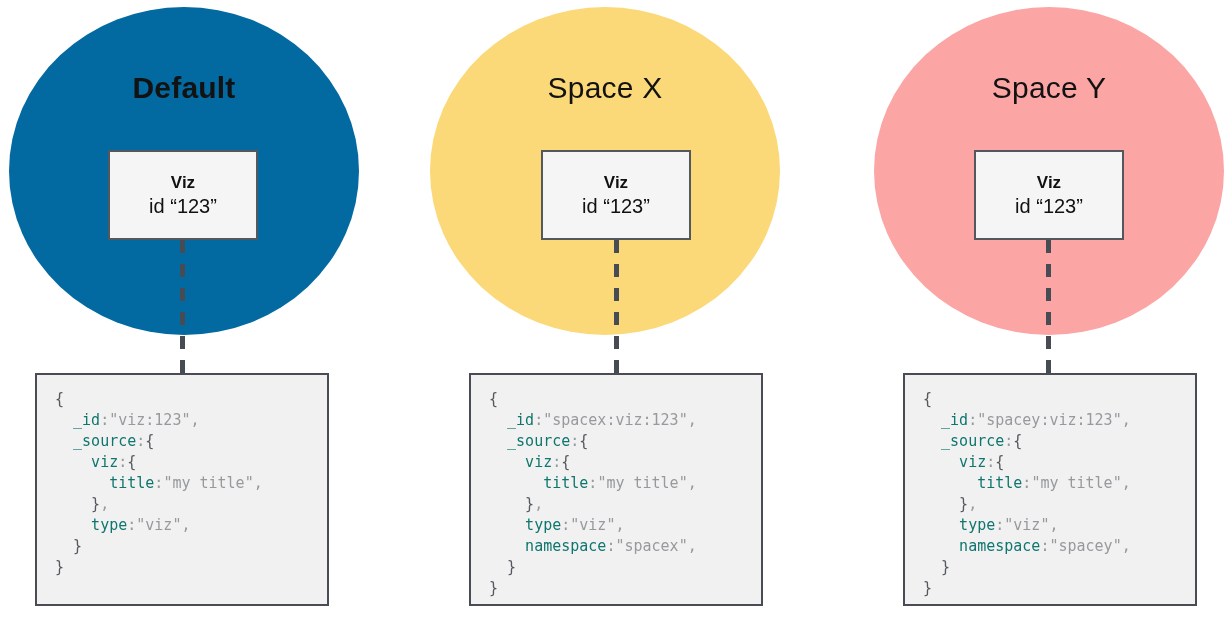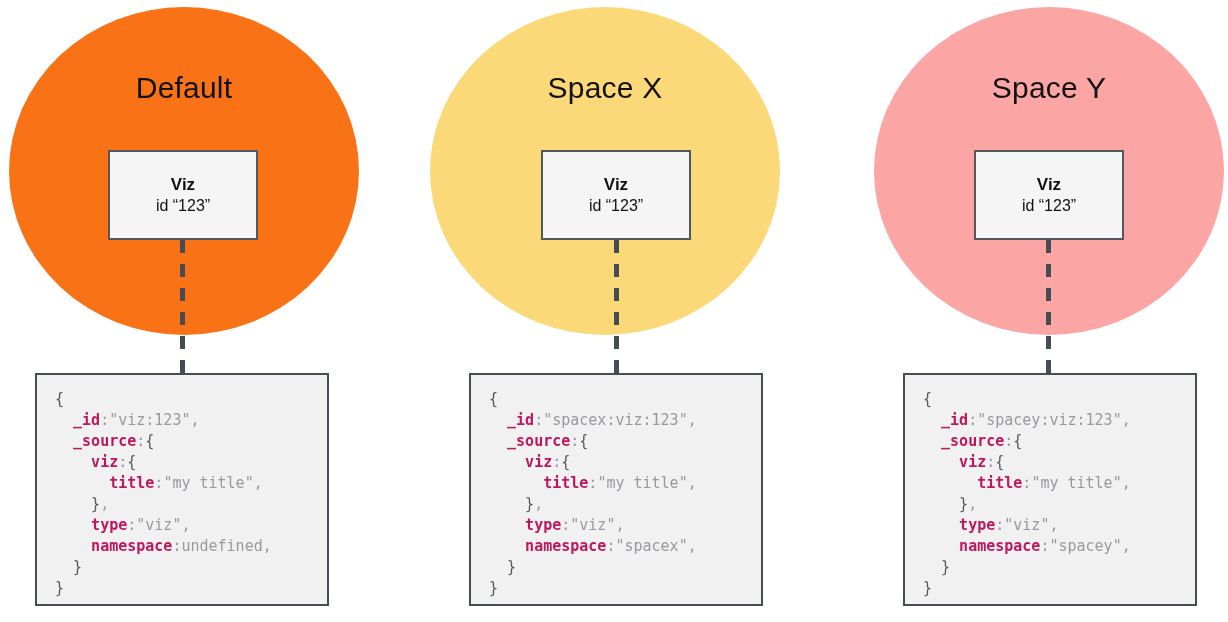--- a/index.html
+++ b/index.html
@@ -36,21 +36,21 @@
     height: 90px;
     background: #f5f5f6;
     border: 2px solid #53575e;
     display: flex;
     flex-direction: column;
     align-items: center;
     justify-content: center;
     gap: 2px;
   }
   .viz-name { font-size: 17px; font-weight: bold; color: #111; }
-  .viz-id { font-size: 16px; color: #111; }
+  .viz-id { font-size: 20px; color: #111; }
   .dash-line {
     position: absolute;
     top: 240px;
     width: 5px;
     height: 133px;
     background: repeating-linear-gradient(
       to bottom,
       #474c54 0px, #474c54 13px,
       transparent 13px, transparent 24px
     );
@@ -61,21 +61,21 @@
     width: 294px;
     height: 233px;
     background: #f1f1f2;
     border: 2px solid #484c54;
     padding: 14px 0 0 18px;
     font-family: "DejaVu Sans Mono", "Liberation Mono", monospace;
     font-size: 15px;
     line-height: 21px;
   }
   .code-line { white-space: pre; }
-  .tok-k { color: #be185d; font-weight: 700; }
+  .tok-k { color: #0f766e; font-weight: 400; }
   .tok-v { color: #97999d; }
   .tok-p { color: #97999d; }
   .tok-b { color: #55585d; }
   
   .col0 .circle   { left: 9px; }
   .col1 .circle   { left: 430px; }
   .col2 .circle   { left: 874px; }
   .col0 .viz-box  { left: 108px; }
   .col1 .viz-box  { left: 541px; }
   .col2 .viz-box  { left: 974px; }
@@ -85,37 +85,36 @@
   .col0 .code-box { left: 35px; }
   .col1 .code-box { left: 469px; }
   .col2 .code-box { left: 903px; }
 </style>
 </head>
 <body>
 
 <div class="canvas">
 
   <section class="col0">
-    <div class="circle" style="background-color: #f97316;">
+    <div class="circle" style="background-color: #0369a1; font-weight: bold;">
       <div class="circle-title">Default</div>
     </div>
     <div class="viz-box">
       <div class="viz-name">Viz</div>
       <div class="viz-id">id “123”</div>
     </div>
     <div class="dash-line"></div>
     <div class="code-box">
         <div class="code-line"><span class="tok-b">{</span></div>
         <div class="code-line"><span class="tok-k">  _id</span><span class="tok-p">:</span><span class="tok-v">"viz:123"</span><span class="tok-p">,</span></div>
         <div class="code-line"><span class="tok-k">  _source</span><span class="tok-p">:</span><span class="tok-b">{</span></div>
         <div class="code-line"><span class="tok-k">    viz</span><span class="tok-p">:</span><span class="tok-b">{</span></div>
         <div class="code-line"><span class="tok-k">      title</span><span class="tok-p">:</span><span class="tok-v">"my title"</span><span class="tok-p">,</span></div>
         <div class="code-line"><span class="tok-b">    }</span><span class="tok-p">,</span></div>
         <div class="code-line"><span class="tok-k">    type</span><span class="tok-p">:</span><span class="tok-v">"viz"</span><span class="tok-p">,</span></div>
-        <div class="code-line"><span class="tok-k">    namespace</span><span class="tok-p">:</span><span class="tok-v">undefined</span><span class="tok-p">,</span></div>
         <div class="code-line"><span class="tok-b">  }</span></div>
         <div class="code-line"><span class="tok-b">}</span></div>
       </div>
   </section>
 
   <section class="col1">
     <div class="circle" style="background-color: rgb(251, 216, 120);">
       <div class="circle-title">Space X</div>
     </div>
     <div class="viz-box">

